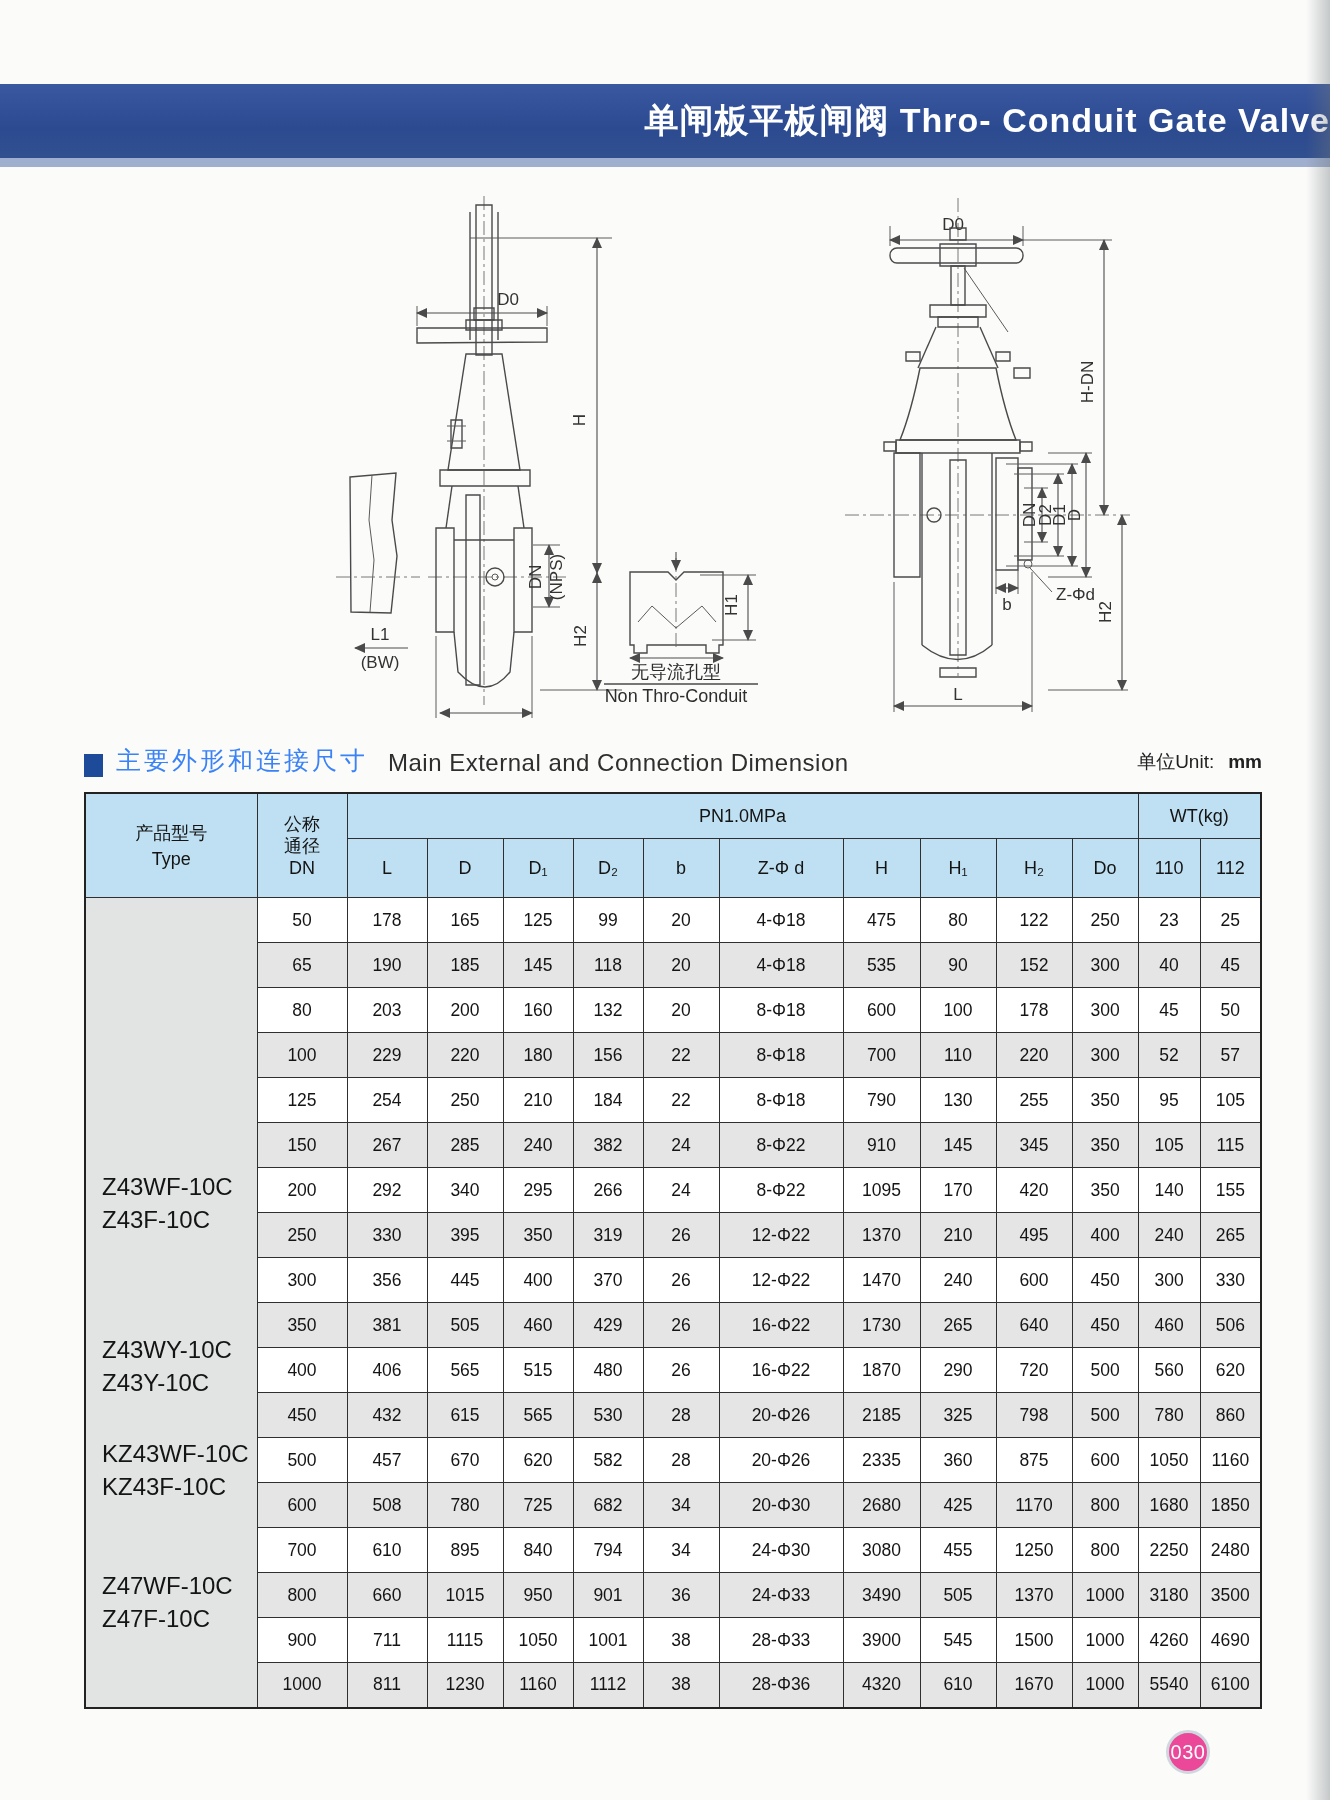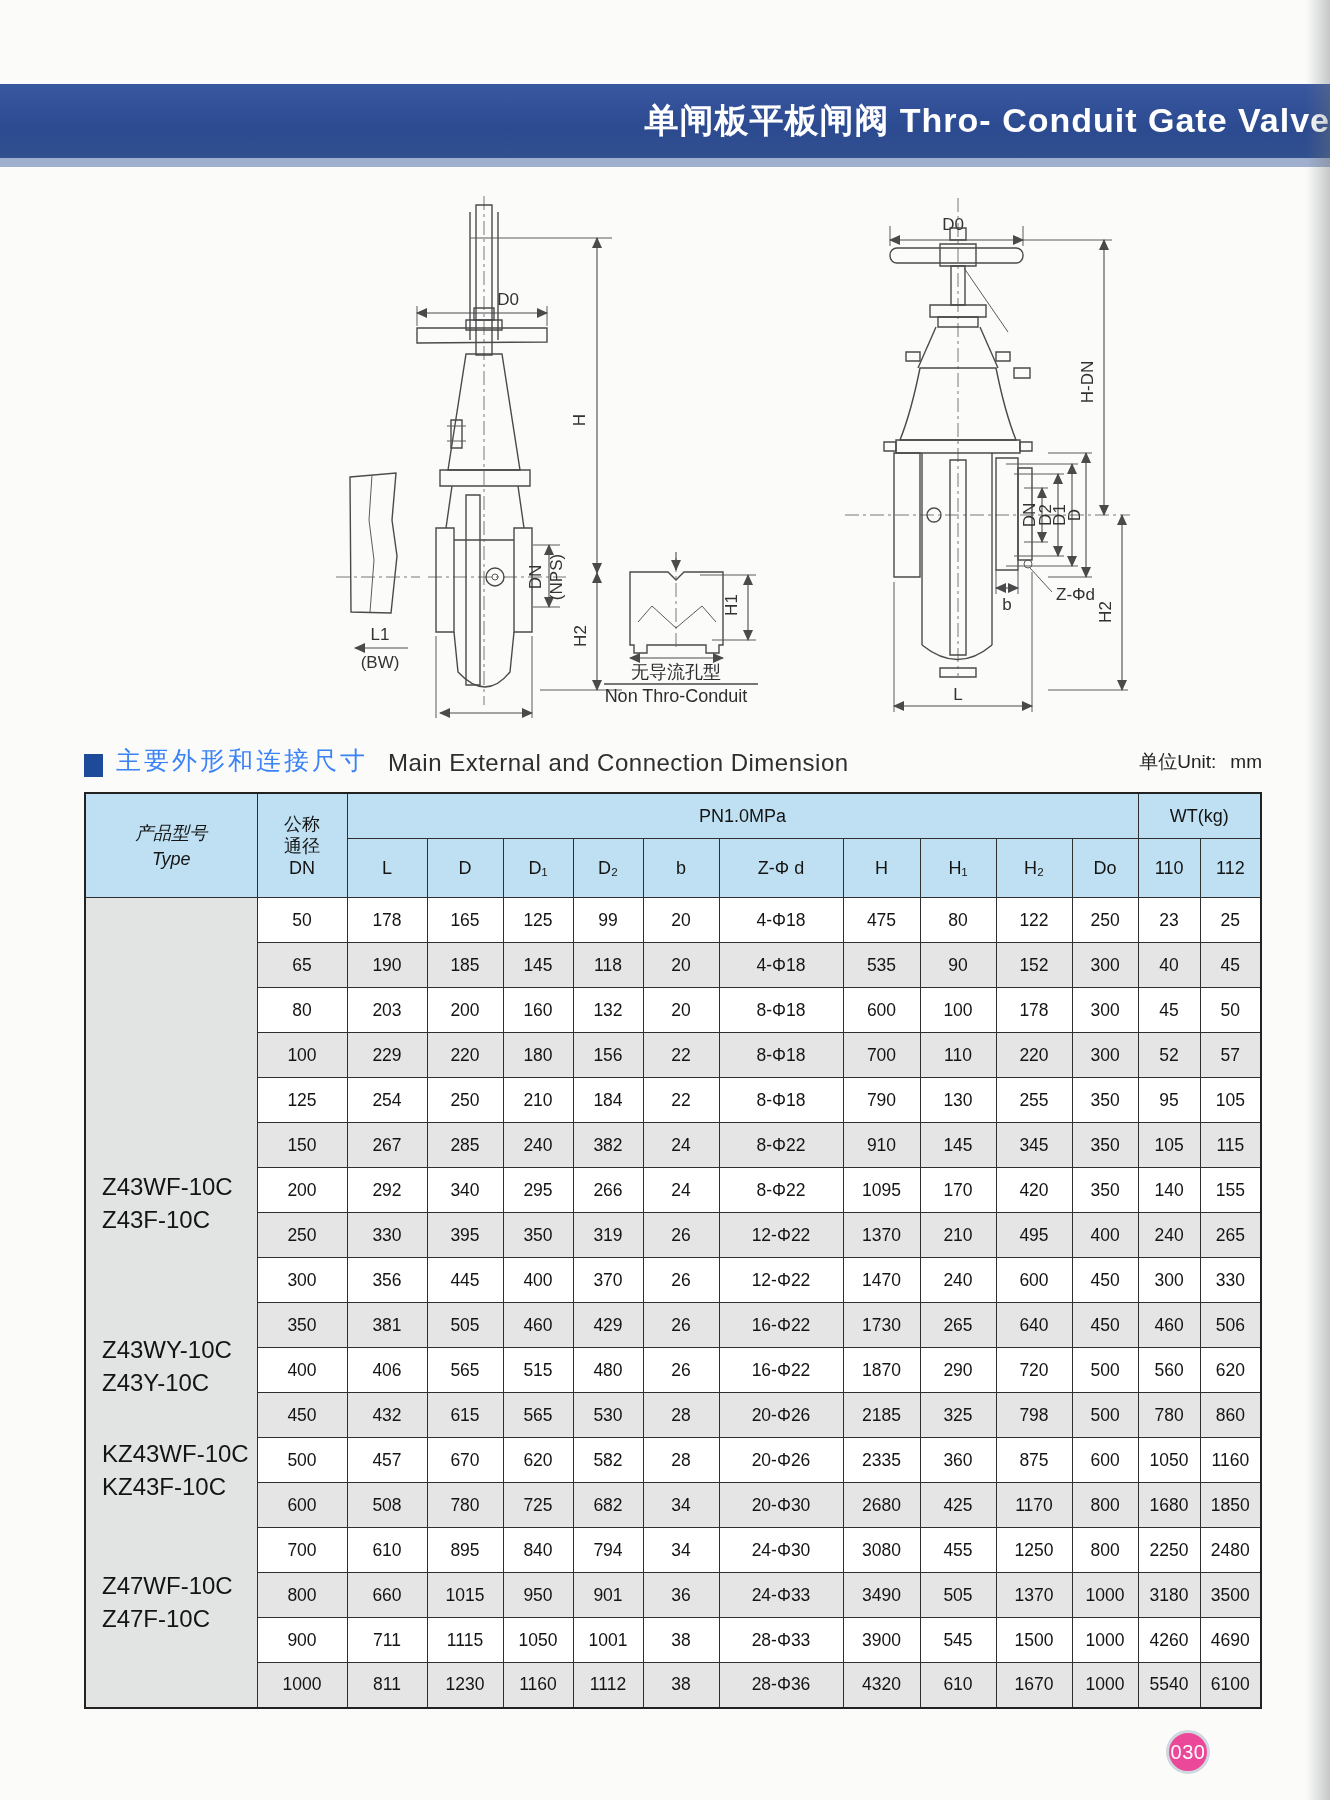--- a/index.html
+++ b/index.html
@@ -29,33 +29,33 @@
   text.dlbl { font-size:17px; fill:#333; font-family:"Liberation Sans","DejaVu Sans",sans-serif; }
   text.dcap { font-size:18px; fill:#2e2e2e; }
 
   
   .section-row { position:absolute; left:84px; top:744px; width:1178px;
     display:flex; align-items:flex-end; }
   .bullet { width:19px; height:23px; background:#1d4b9a; margin-right:13px; }
   .sec-zh { font-size:25px; color:#3b82f6; letter-spacing:3px; }
   .sec-en { font-size:24px; color:#2e2e2e; margin-left:20px; letter-spacing:0.5px; }
   .unit { margin-left:auto; font-size:19px; color:#222; padding-bottom:2px; }
-  .unit b { font-weight:normal; margin-left:14px; }
+  .unit b { font-weight:bold; margin-left:14px; }
 
   
   table.dims { position:absolute; left:84px; top:792px; width:1178px;
     border-collapse:collapse; table-layout:fixed; border:2.5px solid #222; }
   .dims th, .dims td { border:1.6px solid #2f2f2f; text-align:center;
     font-size:17.5px; font-weight:normal; padding:0; color:#141414; }
   .dims thead th { background:#bfe0f2; }
   .dims thead tr.h1 th { height:44px; font-size:18px; }
   .dims thead tr.h2 th { height:58px; font-size:18px; }
   .dims tbody tr { height:45px; background:#ffffff; }
   .dims tbody tr.alt { background:#e5e5e5; }
-  .hdr-2line div { line-height:26px;font-style:italic; }
+  .hdr-2line div { line-height:26px; }
   .hdr-3line div { line-height:22px; }
   td.type-cell { background:#e2e4e3; position:relative; }
   .type-group { position:absolute; left:16px; text-align:left; line-height:33px;
     font-size:24px; white-space:nowrap; }
   .tg0 { top:272px; } .tg1 { top:409px;margin-top:26px; } .tg2 { top:539px; } .tg3 { top:671px; }
 
   
   .page-badge { position:absolute; left:1166px; top:1730px; width:44px; height:44px;
     border-radius:50%; background:#ec4899; border:3px solid #cfd8de;
     display:flex; align-items:center; justify-content:center;

